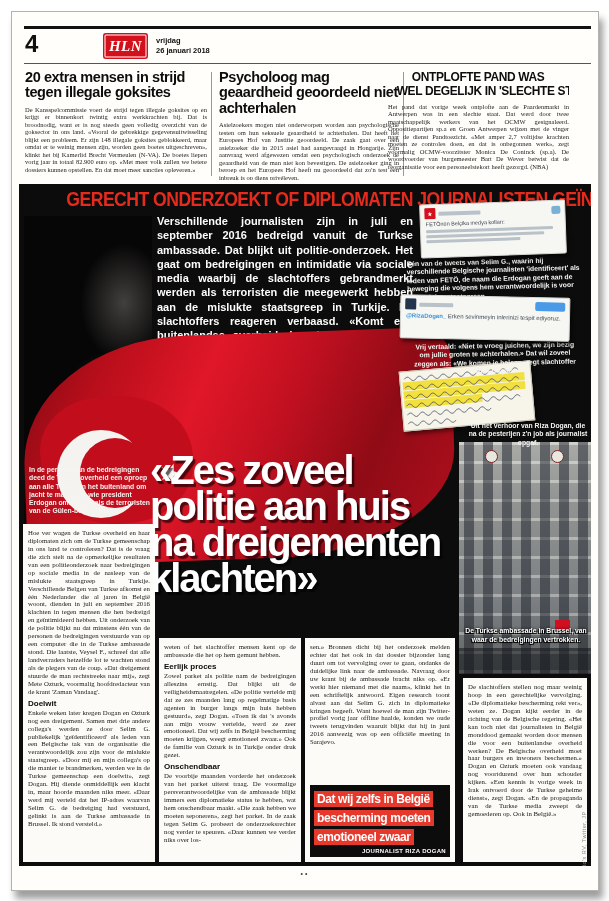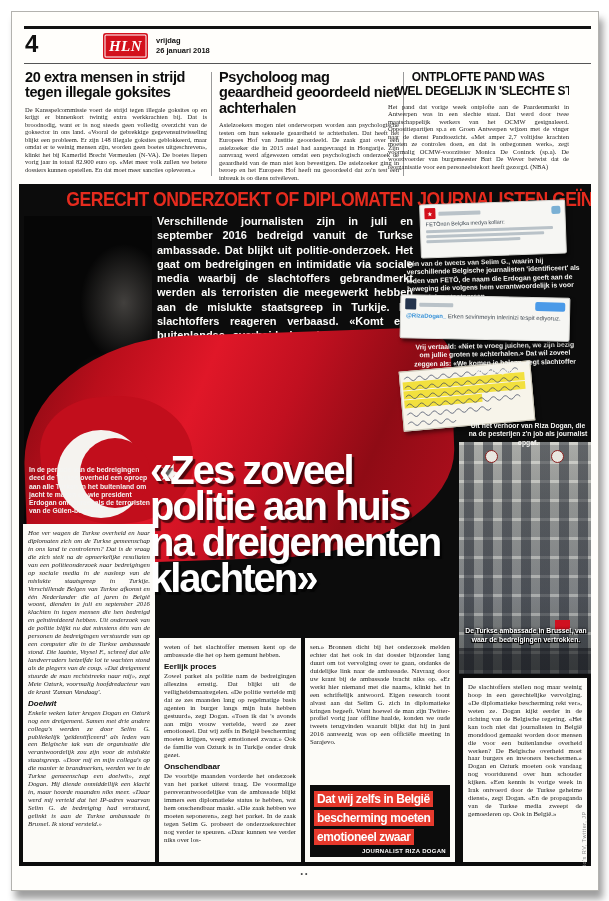--- a/index.html
+++ b/index.html
@@ -210,21 +210,21 @@
 
     <div class="abs building">
       <div class="win"></div>
       <div class="emblem" style="left:26px;top:8px;"></div>
       <div class="emblem" style="left:92px;top:8px;"></div>
       <div class="mini-flag"></div>
       <div class="entrance"></div>
       <div class="emb-cap">De Turkse ambassade in Brussel, van waar de bedreigingen vertrokken.</div>
     </div>
 
-    <div class="panel" style="left:4px;top:340px;width:132px;height:338px;font-style:italic;">
+    <div class="panel" style="left:4px;top:340px;width:132px;height:338px;">
       <p class="bodytxt">Hoe ver wagen de Turkse overheid en haar diplomaten zich om de Turkse gemeenschap in ons land te controleren? Dat is de vraag die zich stelt na de opmerkelijke resultaten van een politieonderzoek naar bedreigingen op sociale media in de nasleep van de mislukte staatsgreep in Turkije. Verschillende Belgen van Turkse afkomst en één Nederlander die al jaren in België woont, dienden in juli en september 2016 klachten in tegen mensen die hen bedreigd en geïntimideerd hebben. Uit onderzoek van de politie blijkt nu dat minstens één van de personen de bedreigingen verstuurde van op een computer die in de Turkse ambassade stond. Die laatste, Veysel F., schreef dat alle landverraders hetzelfde lot te wachten stond als de plegers van de coup. «Dat dreigement stuurde de man rechtstreeks naar mij», zegt Mete Ozturk, voormalig hoofdredacteur van de krant 'Zaman Vandaag'.</p>
       <div class="subhead">Doelwit</div>
       <p class="bodytxt">Enkele weken later kregen Dogan en Ozturk nog een dreigement. Samen met drie andere collega's werden ze door Selim G. publiekelijk 'geïdentificeerd' als leden van een Belgische tak van de organisatie die verantwoordelijk zou zijn voor de mislukte staatsgreep. «Door mij en mijn collega's op die manier te brandmerken, werden we in de Turkse gemeenschap een doelwit», zegt Dogan. Hij diende onmiddellijk een klacht in, maar hoorde maanden niks meer. «Daar werd mij verteld dat het IP-adres waarvan Selim G. de bedreiging had verstuurd, gelinkt is aan de Turkse ambassade in Brussel. Ik stond versteld.»</p>
     </div>
 
     <div class="panel" style="left:140px;top:454px;width:142px;height:224px;">
       <p class="bodytxt">weten of het slachtoffer mensen kent op de ambassade die het op hem gemunt hebben.</p>
       <div class="subhead">Eerlijk proces</div>
       <p class="bodytxt">Zowel parket als politie nam de bedreigingen alleszins ernstig. Dat blijkt uit de veiligheidsmaatregelen. «De politie vertelde mij dat ze zes maanden lang op regelmatige basis agenten in burger langs mijn huis hebben gestuurd», zegt Dogan. «Toen ik dat 's avonds aan mijn vrouw vertelde, werd ze zeer emotioneel. Dat wij zelfs in België bescherming moeten krijgen, weegt emotioneel zwaar.» Ook de familie van Ozturk is in Turkije onder druk gezet.</p>
       <div class="subhead">Onschendbaar</div>

